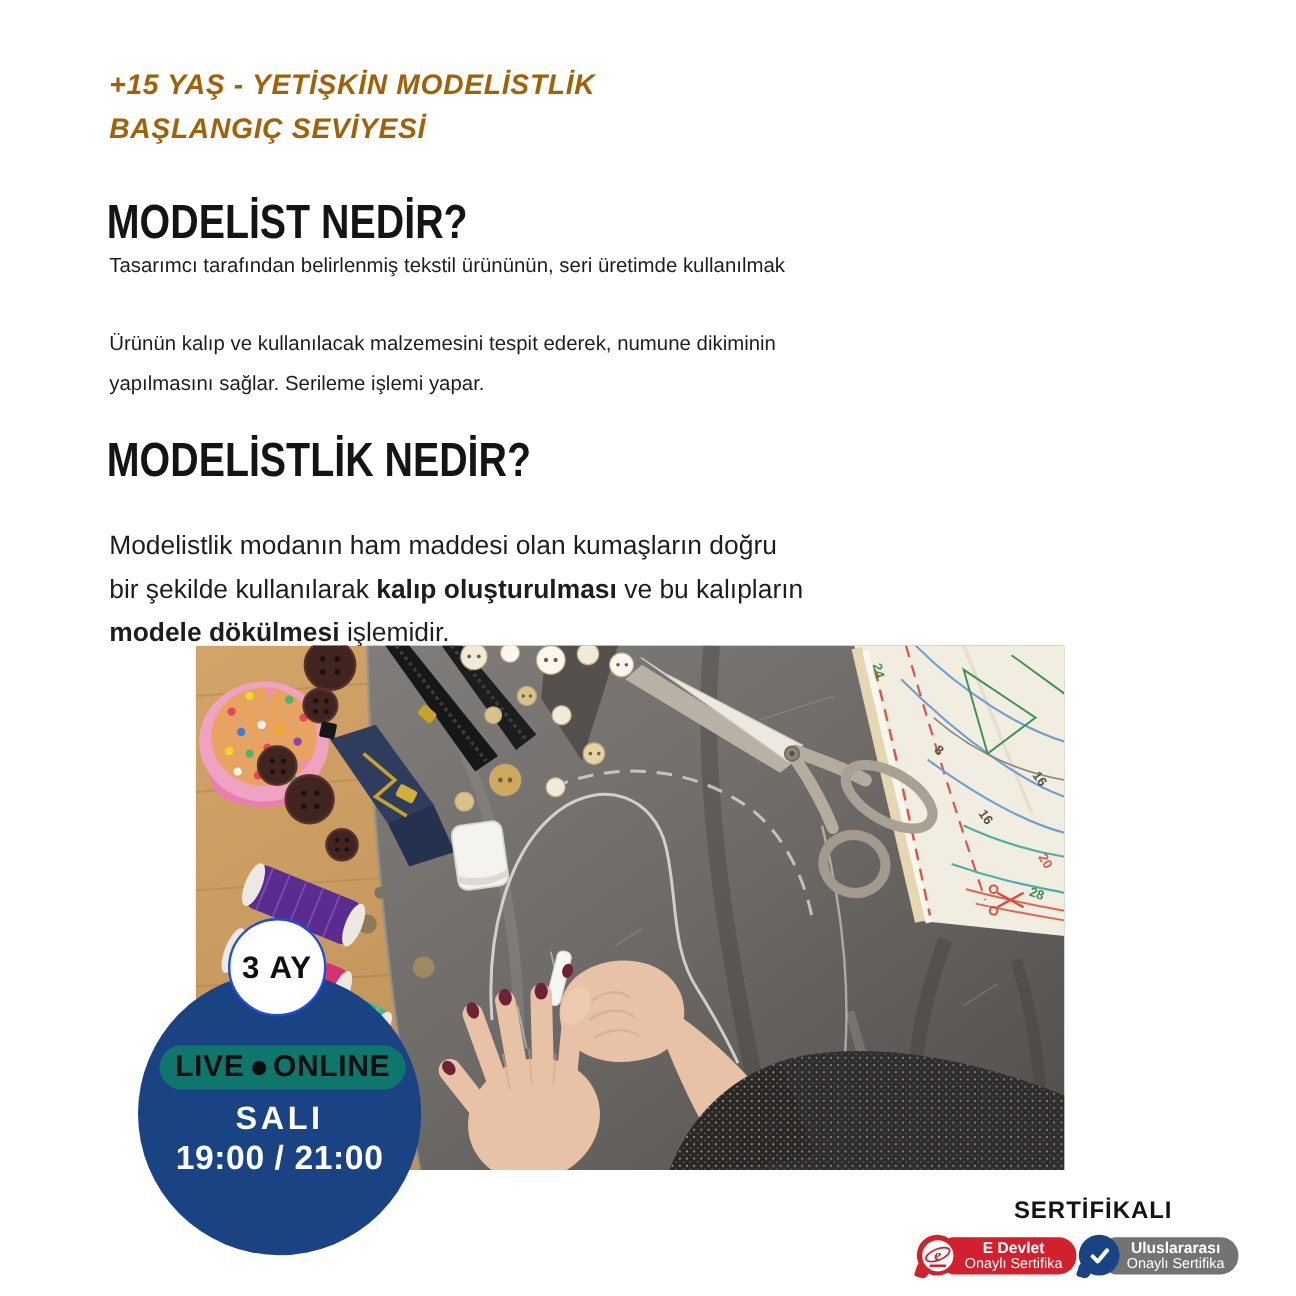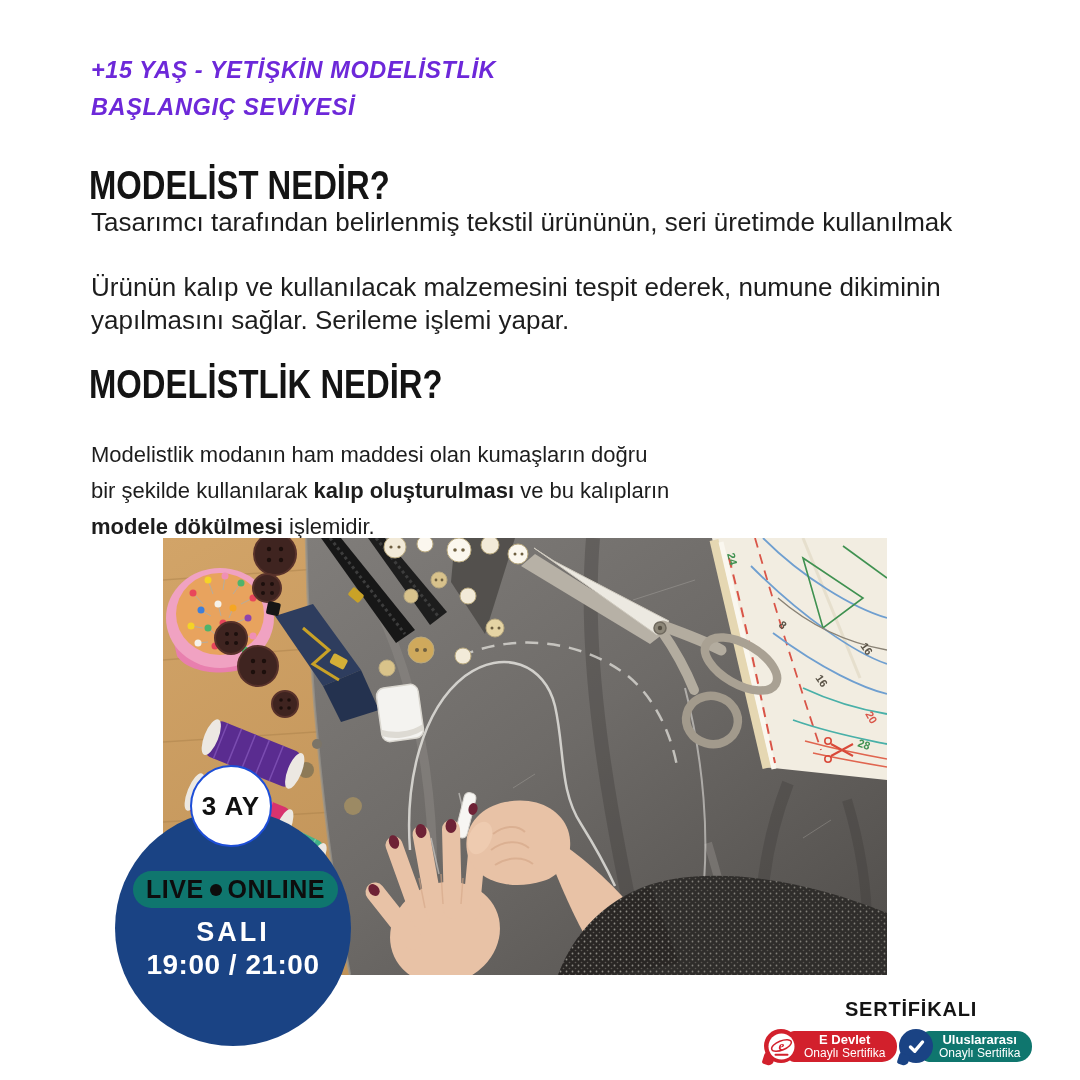--- a/index.html
+++ b/index.html
@@ -3,34 +3,34 @@
 <meta charset="utf-8">
 <style>
   html,body { margin:0; padding:0; }
   .page {
     position:relative; width:1080px; height:1080px; background:#ffffff;
     font-family:"Liberation Sans", sans-serif; overflow:hidden;
   }
   
   .eyebrow {
     position:absolute; left:91px; top:52px;
-    color:#6d28d9; font-size:23.5px; font-weight:800; font-style:italic;
+    color:#a16207; font-size:23.5px; font-weight:800; font-style:italic;
     line-height:37px; letter-spacing:.6px; white-space:pre;
   }
   
   .h {
     position:absolute; left:89px; color:#141414;
     font-size:40px; font-weight:800; letter-spacing:0;
     transform:scaleX(.82); transform-origin:left top; white-space:nowrap;
   }
   #h-modelist { top:163px; }
   #h-modelistlik { top:362px; }
   
   .para { position:absolute; left:91px; color:#1d1d1d; white-space:pre; }
-  #para-modelist { top:206px; font-size:26px; line-height:32.5px; }
+  #para-modelist { top:206px; font-size:17px; line-height:32.5px; }
   #para-modelistlik { top:401px; font-size:22px; line-height:36px;margin-top:36px; }
   .para b { font-weight:700; }
   
   .photo { position:absolute; left:163px; top:538px; width:724px; height:437px; }
   .photo svg { display:block; }
   
   .big-circle {
     position:absolute; left:115px; top:810px; width:236px; height:236px;
     border-radius:50%; background:#1a4384;
   }
@@ -439,19 +439,19 @@
     </div>
   </div>
 
   <div class="cert-badge" style="left:899px; top:1029px;">
     <div class="cb-circle" style="background:#1a4384;">
       <div class="cb-tail" style="background:#1a4384;"></div>
       <svg width="27" height="27" viewBox="0 0 27 27">
         <path d="M7.5 14 L11.8 18.2 L19.5 9" stroke="#ffffff" stroke-width="3.4" fill="none" stroke-linecap="round" stroke-linejoin="round"></path>
       </svg>
     </div>
-    <div class="cb-rect" style="background:#0f766e;">
+    <div class="cb-rect" style="background:#737373;">
       <div class="cb-title">Uluslararası</div>
       <div class="cb-sub">Onaylı Sertifika</div>
     </div>
   </div>
 
 </div>
 
 </body></html>

